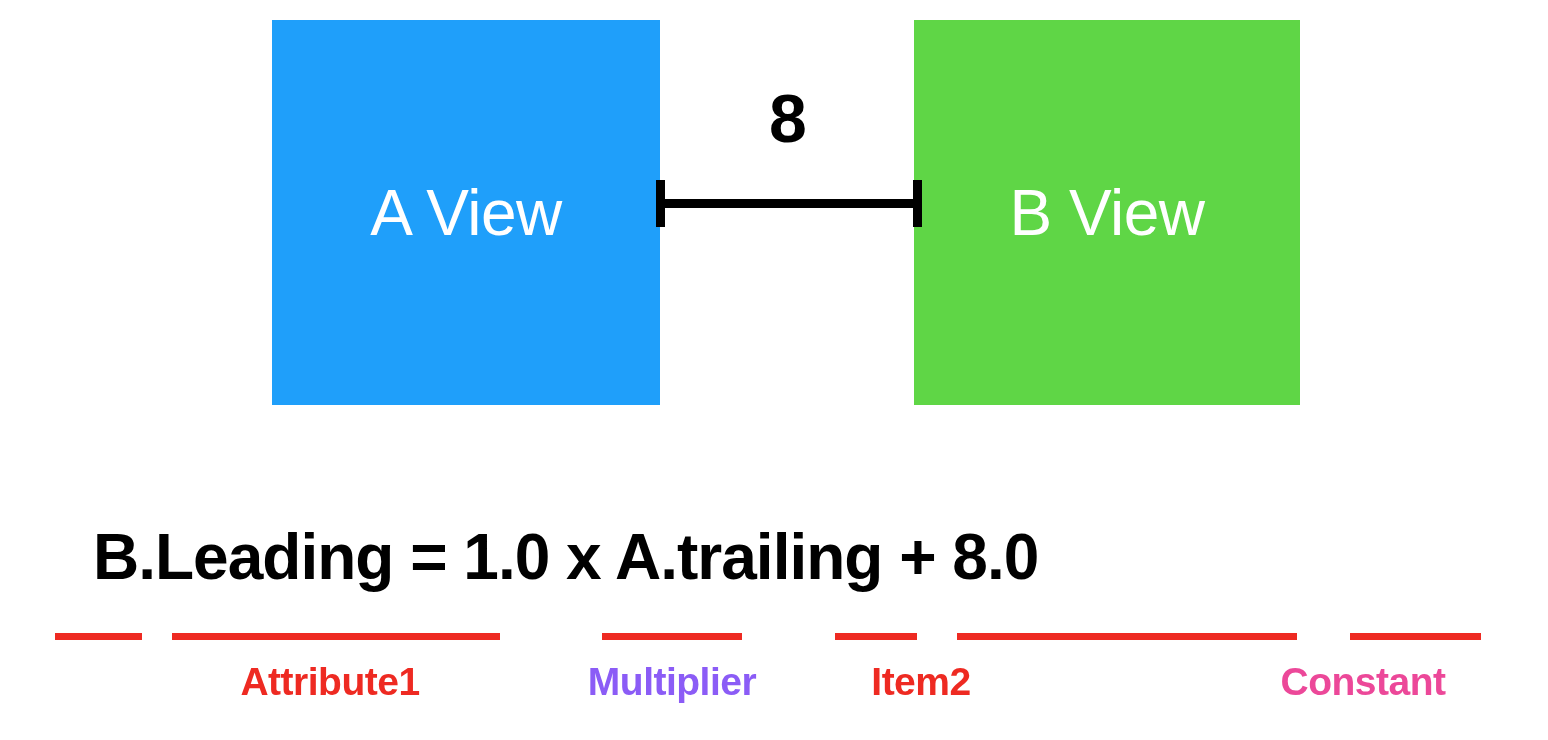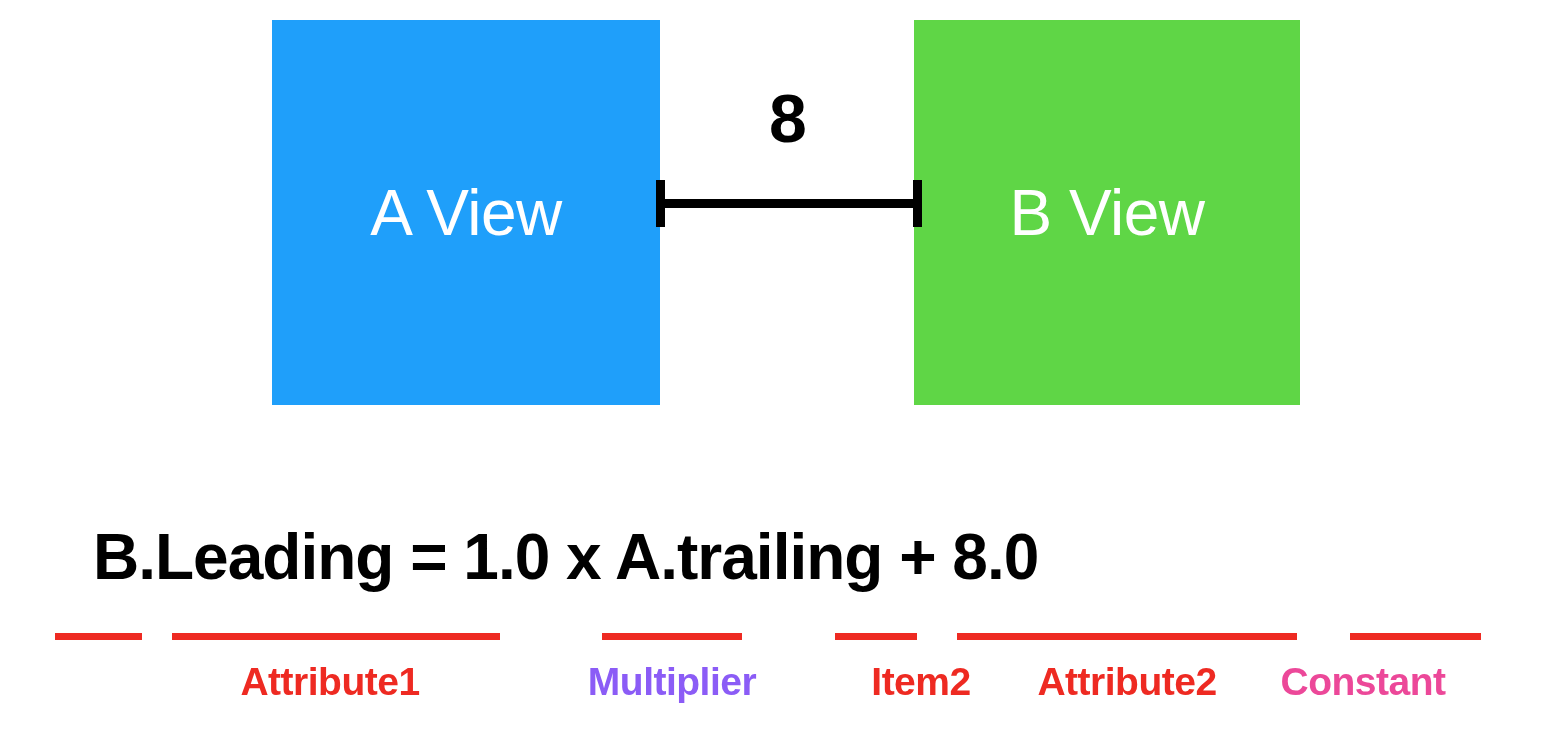--- a/index.html
+++ b/index.html
@@ -146,16 +146,15 @@
   <div class="ann-rule" style="left: 55px; width: 87px; background: rgb(238, 42, 34);"></div>
   <div class="ann-rule" style="left: 172px; width: 328px; background: rgb(238, 42, 34);"></div>
   <div class="ann-rule" style="left: 602px; width: 140px; background: rgb(238, 42, 34);"></div>
   <div class="ann-rule" style="left: 835px; width: 82px; background: rgb(238, 42, 34);"></div>
   <div class="ann-rule" style="left: 957px; width: 340px; background: rgb(238, 42, 34);"></div>
   <div class="ann-rule" style="left: 1350px; width: 131px; background: rgb(238, 42, 34);"></div>
 
   <div class="ann-label" style="left: 180px; width: 300px; color: rgb(238, 42, 34);">Attribute1</div>
   <div class="ann-label" style="left: 572px; width: 200px; color: #8b5cf6;">Multiplier</div>
   <div class="ann-label" style="left: 846px; width: 150px; color: rgb(238, 42, 34);">Item2</div>
-  <div class="ann-label" style="left: 977px; width: 300px; color: rgb(238, 42, 34);">Attribute2</div>
   <div class="ann-label" style="left: 1263px; width: 200px; color: #ec4899;">Constant</div>
 
 </div>
 
 </body></html>

